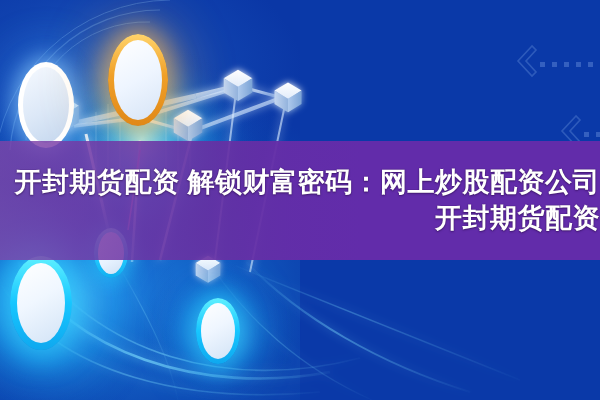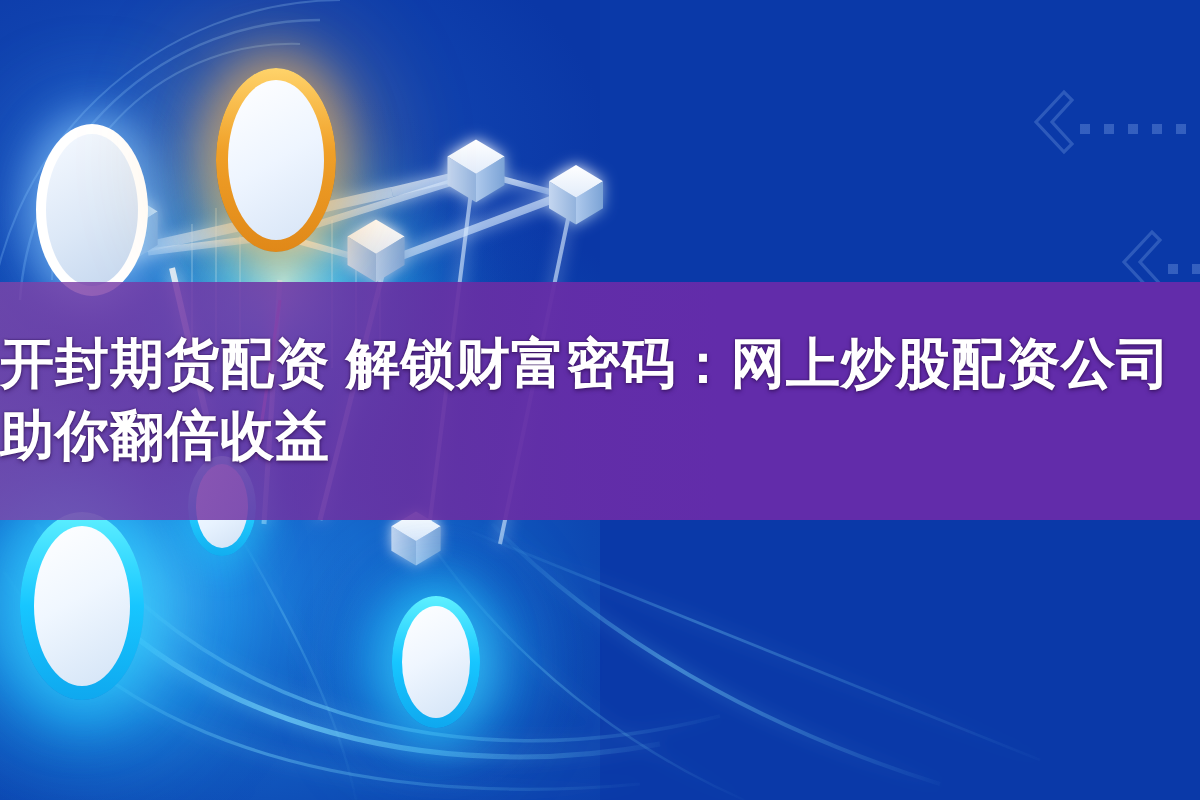--- a/index.html
+++ b/index.html
@@ -84,21 +84,21 @@
       rgba(98,44,170,1) 100%);
   }
 
   
   .headline {
     position: absolute;
     left: 0; right: 0;
     top: 141px; height: 119px;
     display: flex;
     flex-direction: column;
-    align-items: flex-start;
+    align-items: flex-end;
     justify-content: center;
     gap: 4px;
     text-align: center;
     z-index: 40;
   }
   .headline .line {
     color: #ffffff;
     font-size: 27px;
     font-weight: 700;
     letter-spacing: 0.5px;
@@ -305,16 +305,16 @@
     <svg viewBox="0 0 26 34" xmlns="http://www.w3.org/2000/svg">
       <path d="M18 2 L4 17 L18 32 L22 28 L12 17 L22 6 Z" fill="none" stroke="#7fa8e8" stroke-width="1.6"></path>
     </svg>
   </div>
   <div class="dots" style="left:560px; top:232px; width:48px;"></div>
 
   <div class="purple-band left-warm"></div>
 
   <div class="headline">
     <div class="line">开封期货配资 解锁财富密码：网上炒股配资公司</div>
-    <div class="line">助你翻倍收益</div>
+    <div class="line">开封期货配资</div>
   </div>
 
 </div>
 
 </body></html>

